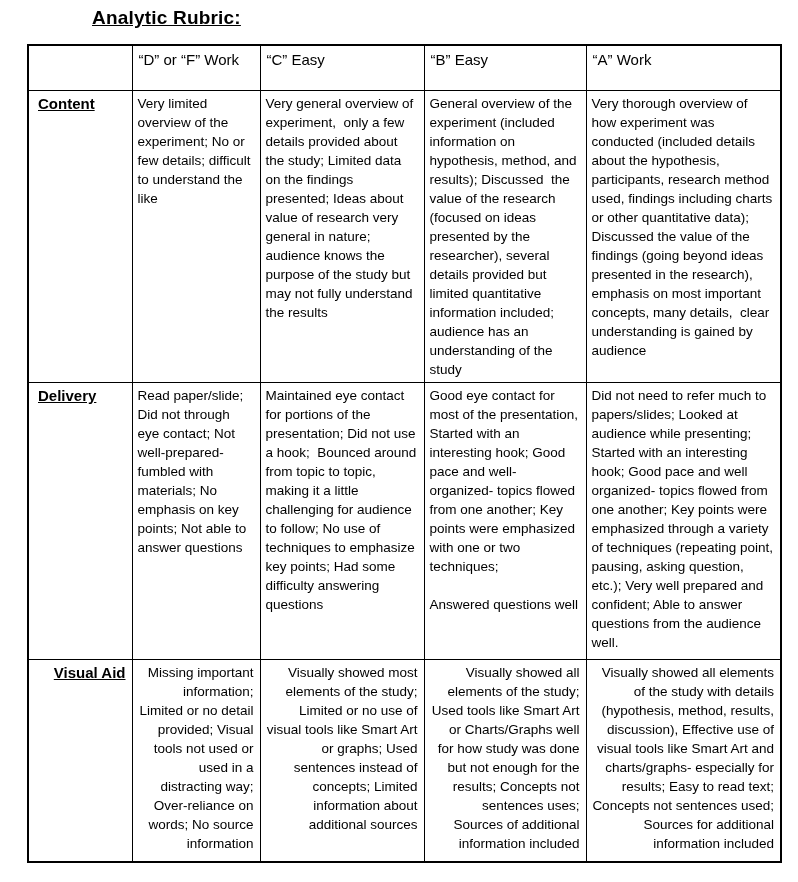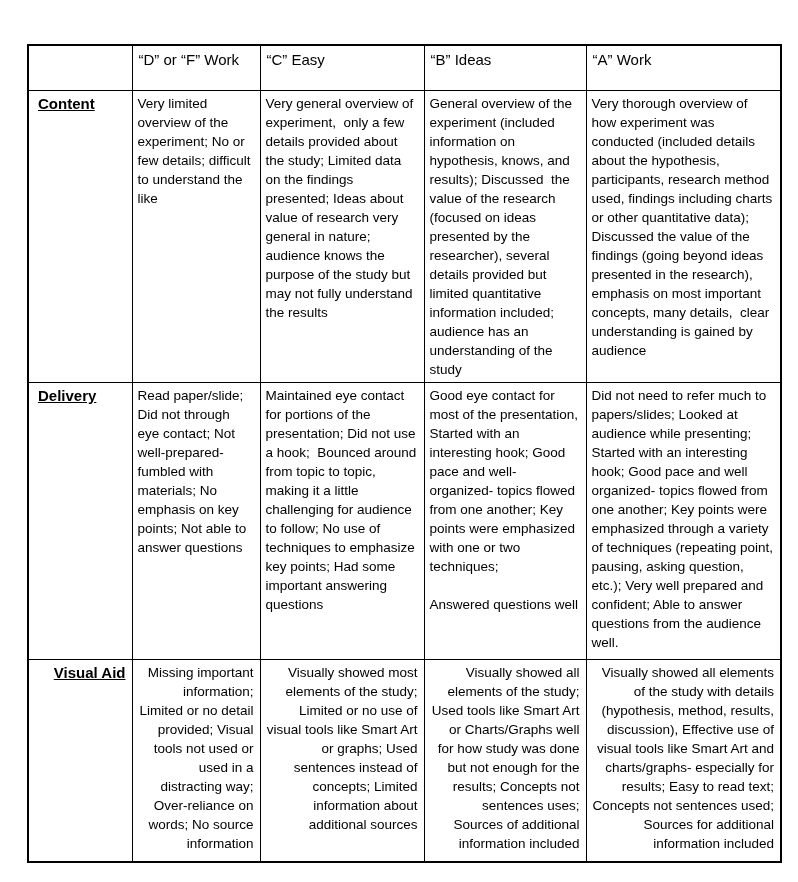--- a/index.html
+++ b/index.html
@@ -61,50 +61,51 @@
   }
   tr.row-content   > th, tr.row-content   > td { height: 285px; }
   tr.row-delivery  > th, tr.row-delivery  > td { height: 270px; }
   tr.row-visualaid > th, tr.row-visualaid > td { height: 195px; text-align: right; }
 </style>
 </head>
 <body>
 
 <div class="page">
 
+  <div class="doc-title">Analytic Rubric:</div>
 
   <table class="rubric">
     <colgroup>
       <col style="width:104px">
       <col style="width:128px">
       <col style="width:164px">
       <col style="width:162px">
       <col style="width:195px">
     </colgroup>
     <thead>
       <tr>
         <th></th>
         <th>“D” or “F” Work</th>
         <th>“C” Easy</th>
-        <th>“B” Ideas</th>
+        <th>“B” Easy</th>
         <th>“A” Work</th>
       </tr>
     </thead>
     <tbody>
       <tr class="row-content">
         <th class="row-label">Content</th>
         <td>Very limited overview of the experiment; No or few details; difficult to understand the like</td>
         <td>Very general overview of experiment,  only a few details provided about the study; Limited data on the findings presented; Ideas about value of research very general in nature; audience knows the purpose of the study but may not fully understand the results</td>
-        <td>General overview of the experiment (included information on hypothesis, knows, and results); Discussed  the value of the research (focused on ideas presented by the researcher), several details provided but limited quantitative information included; audience has an understanding of the study</td>
+        <td>General overview of the experiment (included information on hypothesis, method, and results); Discussed  the value of the research (focused on ideas presented by the researcher), several details provided but limited quantitative information included; audience has an understanding of the study</td>
         <td>Very thorough overview of how experiment was conducted (included details about the hypothesis, participants, research method used, findings including charts or other quantitative data); Discussed the value of the findings (going beyond ideas presented in the research), emphasis on most important concepts, many details,  clear understanding is gained by audience</td>
       </tr>
       <tr class="row-delivery">
         <th class="row-label">Delivery</th>
         <td>Read paper/slide; Did not through eye contact; Not well-prepared-fumbled with materials; No emphasis on key points; Not able to answer questions</td>
-        <td>Maintained eye contact for portions of the presentation; Did not use a hook;  Bounced around from topic to topic, making it a little challenging for audience to follow; No use of techniques to emphasize key points; Had some important answering questions</td>
+        <td>Maintained eye contact for portions of the presentation; Did not use a hook;  Bounced around from topic to topic, making it a little challenging for audience to follow; No use of techniques to emphasize key points; Had some difficulty answering questions</td>
         <td>Good eye contact for most of the presentation, Started with an interesting hook; Good pace and well-organized- topics flowed from one another; Key points were emphasized with one or two techniques;
 
 Answered questions well</td>
         <td>Did not need to refer much to papers/slides; Looked at audience while presenting; Started with an interesting hook; Good pace and well organized- topics flowed from one another; Key points were emphasized through a variety of techniques (repeating point, pausing, asking question, etc.); Very well prepared and confident; Able to answer questions from the audience well.</td>
       </tr>
       <tr class="row-visualaid">
         <th class="row-label">Visual Aid</th>
         <td>Missing important information; Limited or no detail provided; Visual tools not used or used in a distracting way; Over-reliance on words; No source information</td>
         <td>Visually showed most elements of the study; Limited or no use of visual tools like Smart Art or graphs; Used sentences instead of concepts; Limited information about additional sources</td>
         <td>Visually showed all elements of the study; Used tools like Smart Art or Charts/Graphs well for how study was done but not enough for the results; Concepts not sentences uses; Sources of additional information included</td>

